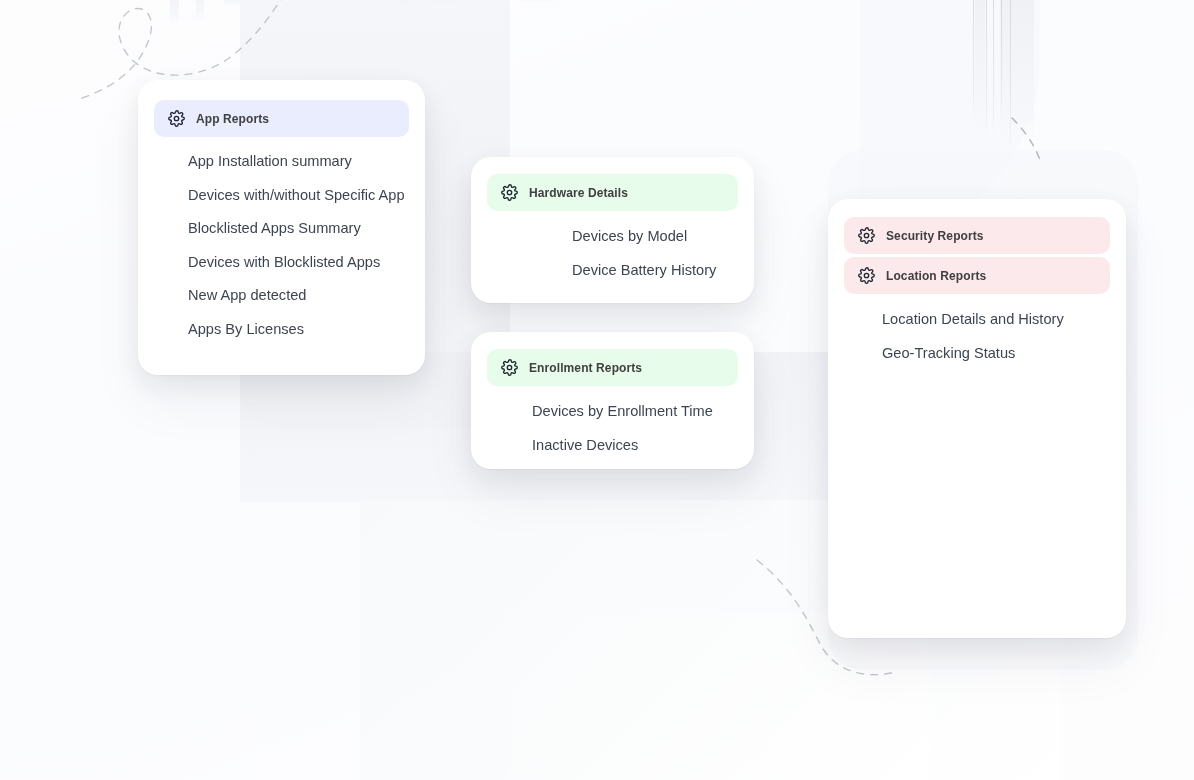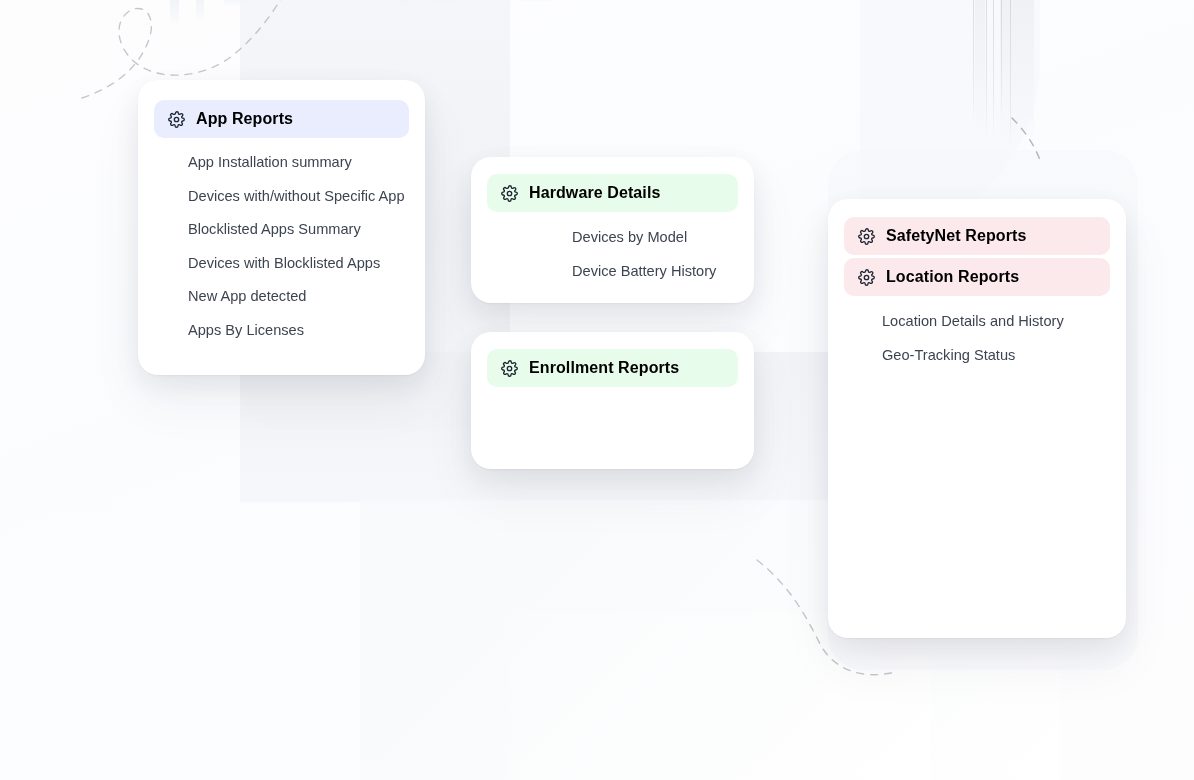--- a/index.html
+++ b/index.html
@@ -90,23 +90,23 @@
   .cat-header {
     display:flex;
     align-items:center;
     gap:11px;
     border-radius:10px;
     padding:10px 14px;
     margin:0;
   }
   .cat-header .gear { flex:0 0 auto; display:block; line-height:0; }
   .cat-title {
-    font-size:16px;
+    font-size:12px;
     font-weight:700;
-    color:#000000;
+    color:#404040;
     letter-spacing:.1px;
     white-space:nowrap;
   }
 
   .item-list { list-style:none; }
   .item {
     font-size:14.6px;
     font-weight:400;
     color:#3d4451;
     line-height:1;
@@ -217,33 +217,37 @@
   <section class="card" id="card-enr">
     <div class="cat-header">
       <span class="gear">
         <svg width="17" height="17" viewBox="0 0 24 24" fill="none" stroke="#1f2733" stroke-width="1.9" stroke-linecap="round" stroke-linejoin="round">
           <circle cx="12" cy="12" r="3.1"></circle>
           <path d="M19.4 15a1.65 1.65 0 0 0 .33 1.82l.06.06a2 2 0 1 1-2.83 2.83l-.06-.06a1.65 1.65 0 0 0-1.82-.33 1.65 1.65 0 0 0-1 1.51V21a2 2 0 1 1-4 0v-.09A1.65 1.65 0 0 0 9 19.4a1.65 1.65 0 0 0-1.82.33l-.06.06a2 2 0 1 1-2.83-2.83l.06-.06a1.65 1.65 0 0 0 .33-1.82 1.65 1.65 0 0 0-1.51-1H3a2 2 0 1 1 0-4h.09A1.65 1.65 0 0 0 4.6 9a1.65 1.65 0 0 0-.33-1.82l-.06-.06a2 2 0 1 1 2.83-2.83l.06.06A1.65 1.65 0 0 0 9 4.6h.09A1.65 1.65 0 0 0 10.6 3.09V3a2 2 0 1 1 4 0v.09A1.65 1.65 0 0 0 15.6 4.6a1.65 1.65 0 0 0 1.82-.33l.06-.06a2 2 0 1 1 2.83 2.83l-.06.06A1.65 1.65 0 0 0 19.4 9v.09a1.65 1.65 0 0 0 1.51 1H21a2 2 0 1 1 0 4h-.09a1.65 1.65 0 0 0-1.51 1z"></path>
         </svg>
       </span>
       <span class="cat-title">Enrollment Reports</span>
     </div>
+    <ul class="item-list">
+      <li class="item">Devices by Enrollment Time</li>
+      <li class="item">Inactive Devices</li>
+    </ul>
   </section>
 
   <section class="card" id="card-sec">
 
     <div class="group-1">
       <div class="cat-header">
         <span class="gear">
           <svg width="17" height="17" viewBox="0 0 24 24" fill="none" stroke="#1f2733" stroke-width="1.9" stroke-linecap="round" stroke-linejoin="round">
             <circle cx="12" cy="12" r="3.1"></circle>
             <path d="M19.4 15a1.65 1.65 0 0 0 .33 1.82l.06.06a2 2 0 1 1-2.83 2.83l-.06-.06a1.65 1.65 0 0 0-1.82-.33 1.65 1.65 0 0 0-1 1.51V21a2 2 0 1 1-4 0v-.09A1.65 1.65 0 0 0 9 19.4a1.65 1.65 0 0 0-1.82.33l-.06.06a2 2 0 1 1-2.83-2.83l.06-.06a1.65 1.65 0 0 0 .33-1.82 1.65 1.65 0 0 0-1.51-1H3a2 2 0 1 1 0-4h.09A1.65 1.65 0 0 0 4.6 9a1.65 1.65 0 0 0-.33-1.82l-.06-.06a2 2 0 1 1 2.83-2.83l.06.06A1.65 1.65 0 0 0 9 4.6h.09A1.65 1.65 0 0 0 10.6 3.09V3a2 2 0 1 1 4 0v.09A1.65 1.65 0 0 0 15.6 4.6a1.65 1.65 0 0 0 1.82-.33l.06-.06a2 2 0 1 1 2.83 2.83l-.06.06A1.65 1.65 0 0 0 19.4 9v.09a1.65 1.65 0 0 0 1.51 1H21a2 2 0 1 1 0 4h-.09a1.65 1.65 0 0 0-1.51 1z"></path>
           </svg>
         </span>
-        <span class="cat-title">SafetyNet Reports</span>
+        <span class="cat-title">Security Reports</span>
       </div>
     </div>
 
     <div class="group-2">
       <div class="cat-header">
         <span class="gear">
           <svg width="17" height="17" viewBox="0 0 24 24" fill="none" stroke="#1f2733" stroke-width="1.9" stroke-linecap="round" stroke-linejoin="round">
             <circle cx="12" cy="12" r="3.1"></circle>
             <path d="M19.4 15a1.65 1.65 0 0 0 .33 1.82l.06.06a2 2 0 1 1-2.83 2.83l-.06-.06a1.65 1.65 0 0 0-1.82-.33 1.65 1.65 0 0 0-1 1.51V21a2 2 0 1 1-4 0v-.09A1.65 1.65 0 0 0 9 19.4a1.65 1.65 0 0 0-1.82.33l-.06.06a2 2 0 1 1-2.83-2.83l.06-.06a1.65 1.65 0 0 0 .33-1.82 1.65 1.65 0 0 0-1.51-1H3a2 2 0 1 1 0-4h.09A1.65 1.65 0 0 0 4.6 9a1.65 1.65 0 0 0-.33-1.82l-.06-.06a2 2 0 1 1 2.83-2.83l.06.06A1.65 1.65 0 0 0 9 4.6h.09A1.65 1.65 0 0 0 10.6 3.09V3a2 2 0 1 1 4 0v.09A1.65 1.65 0 0 0 15.6 4.6a1.65 1.65 0 0 0 1.82-.33l.06-.06a2 2 0 1 1 2.83 2.83l-.06.06A1.65 1.65 0 0 0 19.4 9v.09a1.65 1.65 0 0 0 1.51 1H21a2 2 0 1 1 0 4h-.09a1.65 1.65 0 0 0-1.51 1z"></path>
           </svg>

